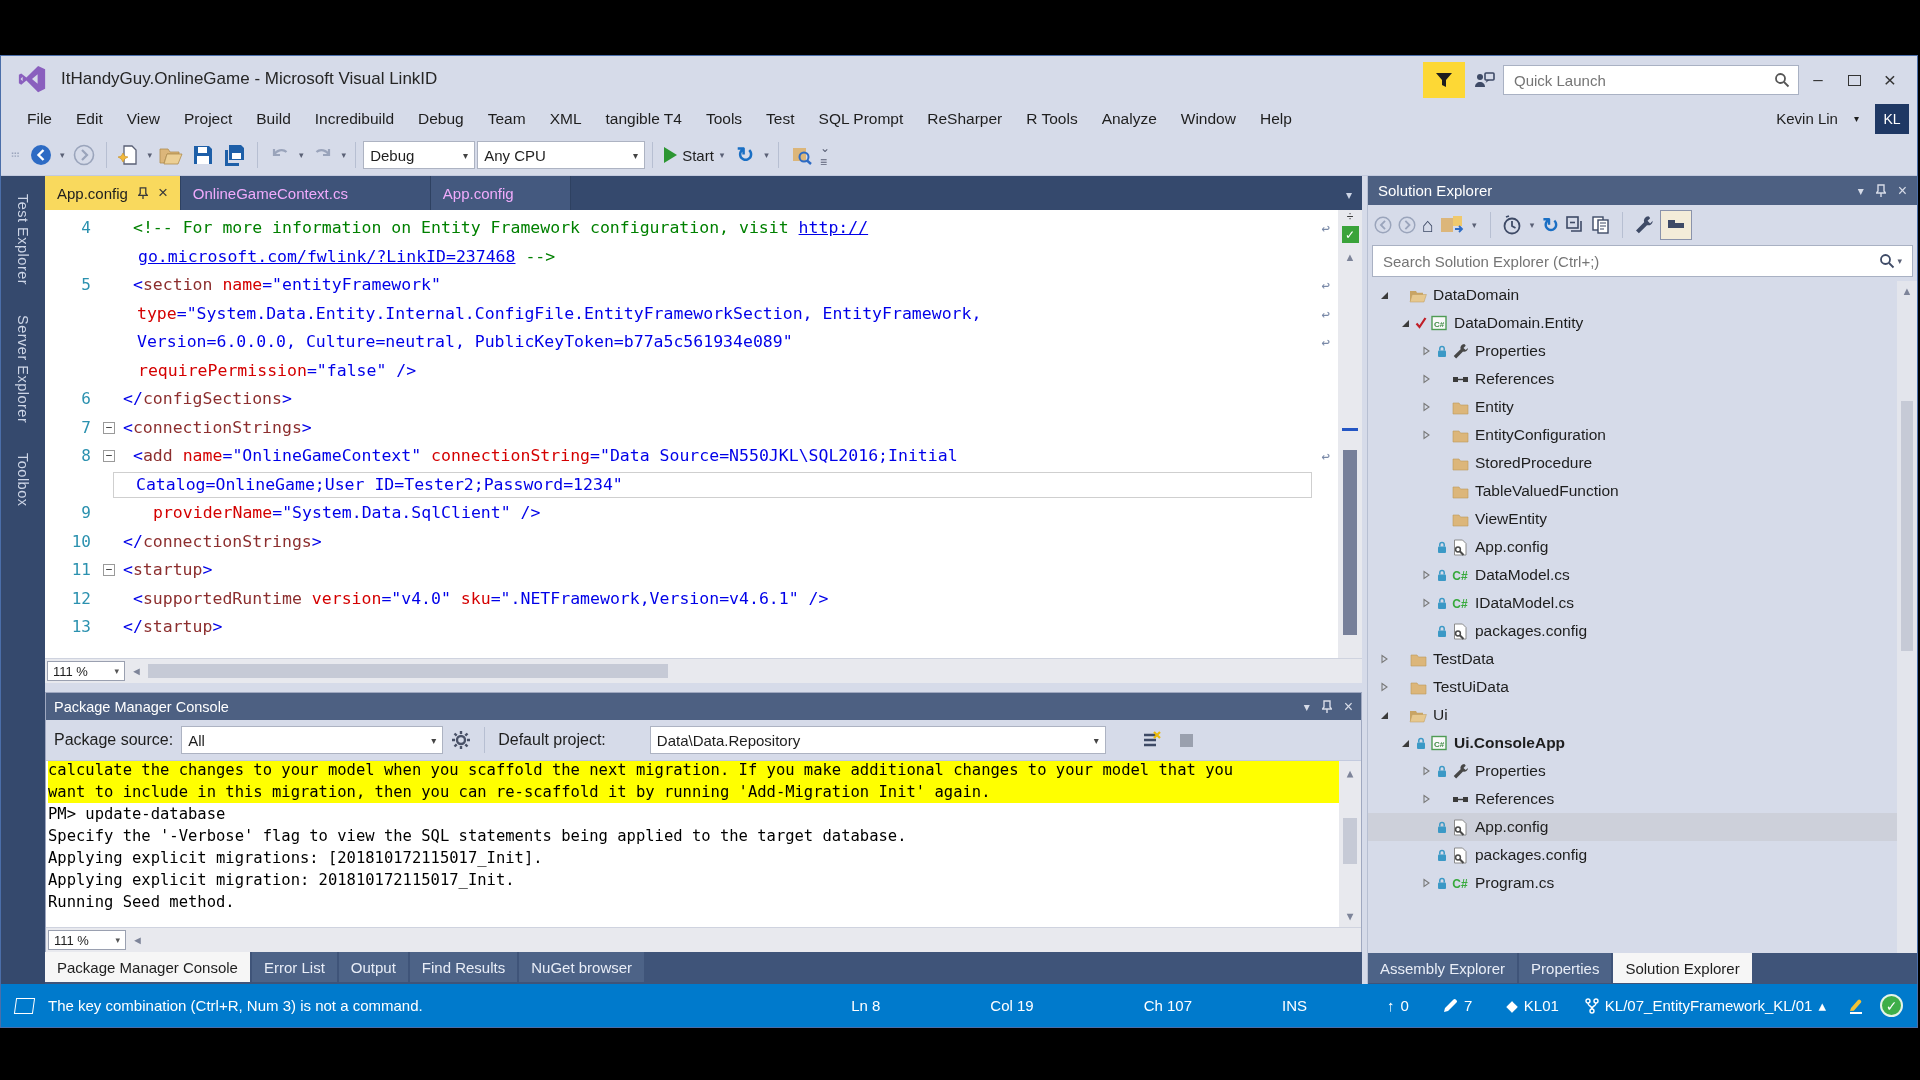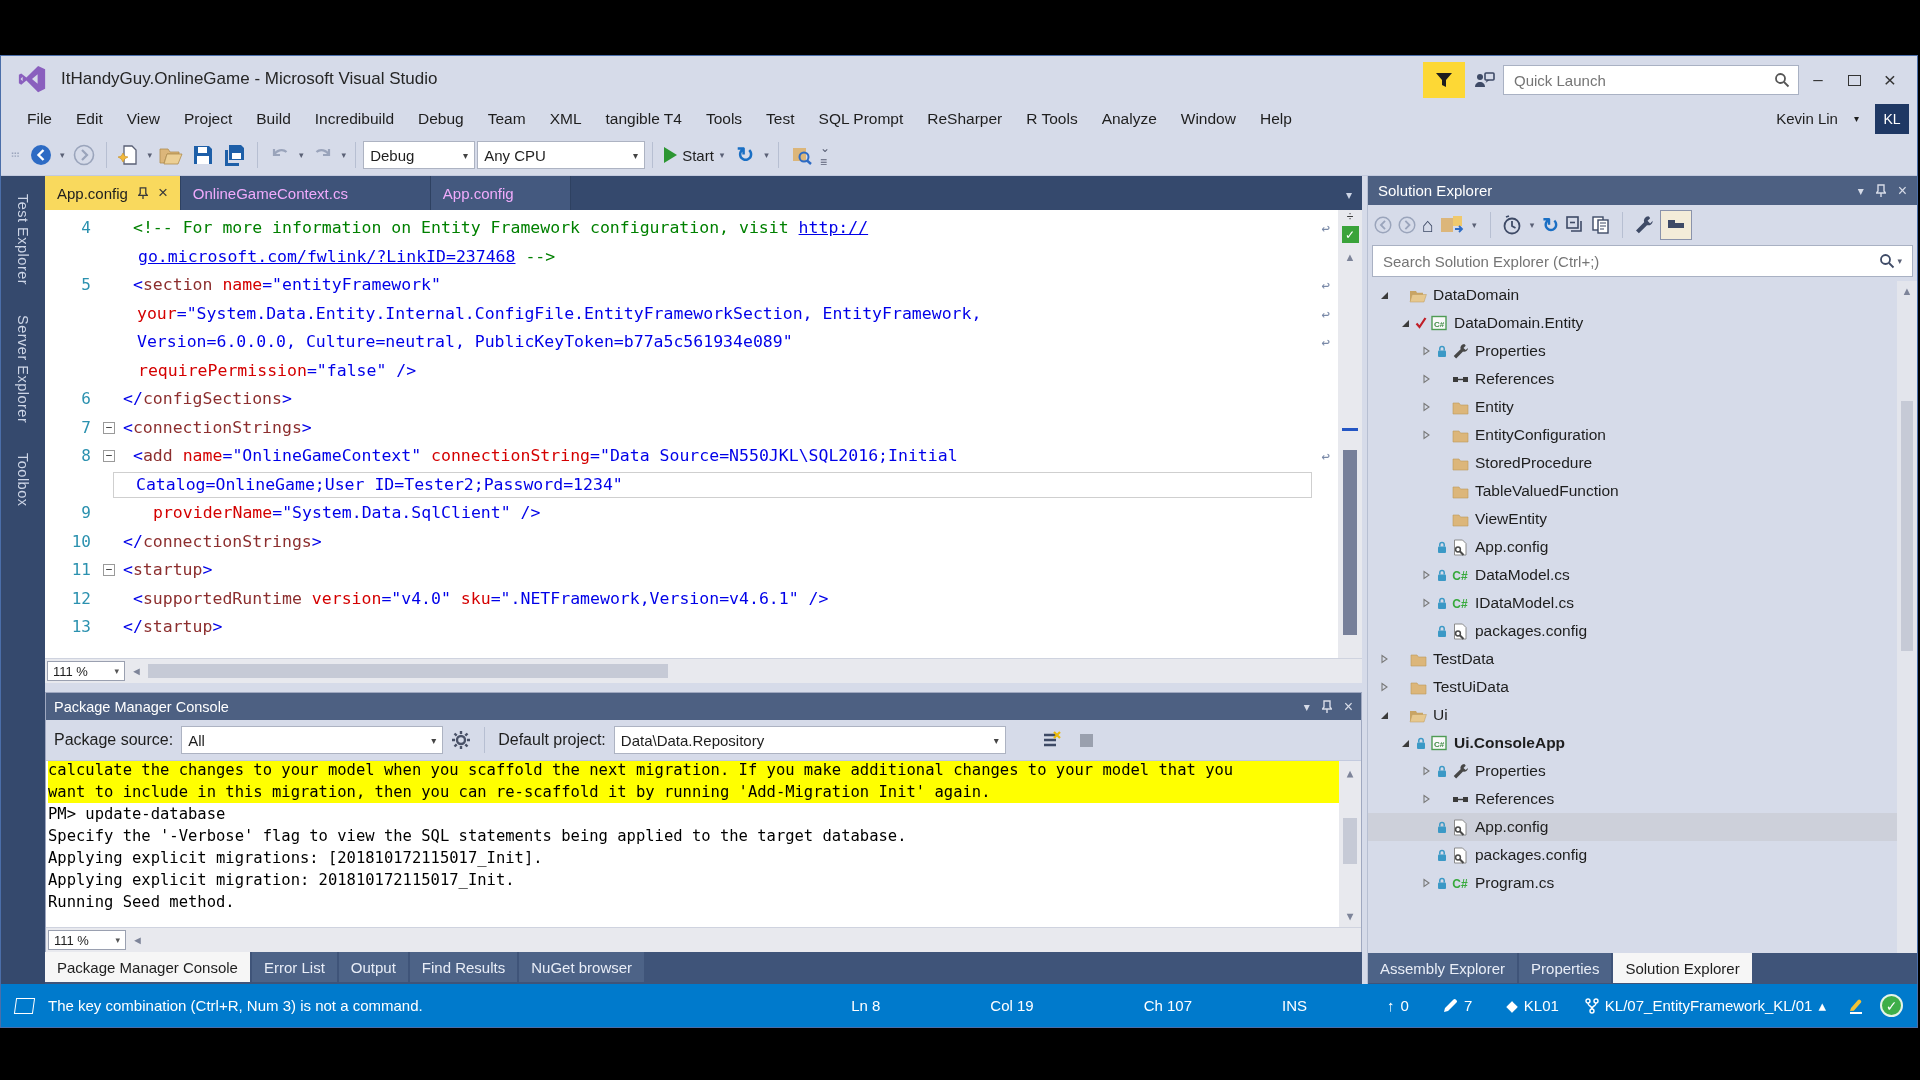--- a/index.html
+++ b/index.html
@@ -122,21 +122,21 @@
 </style>
 </head>
 <body>
 
 <div class="vs-window">
 
   <div class="titlebar">
     <svg class="vslogo" viewBox="0 0 32 32">
       <path fill="#8a5fbe" d="M22.5 2 10 14.5 4.5 10 2 11.5v9L4.5 22l5.5-4.5L22.5 30 30 26.5v-21L22.5 2zM6 18.5 3.8 16 6 13.5v5zM22 21l-6-5 6-5v10z"></path>
     </svg>
-    <span class="title-text">ItHandyGuy.OnlineGame - Microsoft Visual Studio</span>
+    <span class="title-text">ItHandyGuy.OnlineGame - Microsoft Visual LinkID</span>
     <div class="title-right">
       <span class="funnel-btn">
         <svg width="18" height="18" viewBox="0 0 18 18">
             <path fill="#1e1e1e" d="M1 2h16l-6 7v7l-4-2V9L1 2z"></path>
           </svg>
       </span>
       <span class="feedback-btn">
         <svg width="22" height="20" viewBox="0 0 22 20">
             <circle cx="7" cy="7" r="3" fill="#3e4a66"></circle>
             <path d="M2 17c0-3 2.2-5 5-5s5 2 5 5z" fill="#3e4a66"></path>
@@ -283,21 +283,21 @@
             </span>
           </span>
         <span class="strip-dd">▾</span>
       </div>
 
       <div class="code-wrap">
         <div class="code-scroll" id="code-lines">
             <div class="code-row"><span class="ln">4</span><span class="fold"></span><span class="code-text" style="padding-left: 10px;"><span class="cm">&lt;!-- For more information on Entity Framework configuration, visit </span><span class="lk">http://</span></span><span class="wrapmark">↩</span></div>
             <div class="code-row"><span class="ln"></span><span class="fold"></span><span class="code-text" style="padding-left: 15px;"><span class="lk">go.microsoft.com/fwlink/?LinkID=237468</span><span class="cm"> --&gt;</span></span></div>
             <div class="code-row"><span class="ln">5</span><span class="fold"></span><span class="code-text" style="padding-left: 10px;"><span class="d">&lt;</span><span class="el">section</span><span> </span><span class="at">name</span><span class="d">=</span><span class="v">"entityFramework"</span></span><span class="wrapmark">↩</span></div>
-            <div class="code-row"><span class="ln"></span><span class="fold"></span><span class="code-text" style="padding-left: 14px;"><span class="at">your</span><span class="d">=</span><span class="v">"System.Data.Entity.Internal.ConfigFile.EntityFrameworkSection, EntityFramework,</span></span><span class="wrapmark">↩</span></div>
+            <div class="code-row"><span class="ln"></span><span class="fold"></span><span class="code-text" style="padding-left: 14px;"><span class="at">type</span><span class="d">=</span><span class="v">"System.Data.Entity.Internal.ConfigFile.EntityFrameworkSection, EntityFramework,</span></span><span class="wrapmark">↩</span></div>
             <div class="code-row"><span class="ln"></span><span class="fold"></span><span class="code-text" style="padding-left: 14px;"><span class="v">Version=6.0.0.0, Culture=neutral, PublicKeyToken=b77a5c561934e089"</span></span><span class="wrapmark">↩</span></div>
             <div class="code-row"><span class="ln"></span><span class="fold"></span><span class="code-text" style="padding-left: 15px;"><span class="at">requirePermission</span><span class="d">=</span><span class="v">"false"</span><span class="d"> /&gt;</span></span></div>
             <div class="code-row"><span class="ln">6</span><span class="fold"></span><span class="code-text" style="padding-left: 0px;"><span class="d">&lt;/</span><span class="el">configSections</span><span class="d">&gt;</span></span></div>
             <div class="code-row"><span class="ln">7</span><span class="fold"><span class="foldbox">−</span></span><span class="code-text" style="padding-left: 0px;"><span class="d">&lt;</span><span class="el">connectionStrings</span><span class="d">&gt;</span></span></div>
             <div class="code-row"><span class="ln">8</span><span class="fold"><span class="foldbox">−</span></span><span class="code-text" style="padding-left: 10px;"><span class="d">&lt;</span><span class="el">add</span><span> </span><span class="at">name</span><span class="d">=</span><span class="v">"OnlineGameContext"</span><span> </span><span class="at">connectionString</span><span class="d">=</span><span class="v">"Data Source=N550JKL\SQL2016;Initial</span></span><span class="wrapmark">↩</span></div>
             <div class="code-row current"><span class="ln"></span><span class="fold"></span><span class="code-text" style="padding-left: 13px;"><span class="v">Catalog=OnlineGame;User ID=Tester2;Password=1234"</span></span><span class="code-text-box"></span></div>
             <div class="code-row"><span class="ln">9</span><span class="fold"></span><span class="code-text" style="padding-left: 30px;"><span class="at">providerName</span><span class="d">=</span><span class="v">"System.Data.SqlClient"</span><span class="d"> /&gt;</span></span></div>
             <div class="code-row"><span class="ln">10</span><span class="fold"></span><span class="code-text" style="padding-left: 0px;"><span class="d">&lt;/</span><span class="el">connectionStrings</span><span class="d">&gt;</span></span></div>
             <div class="code-row"><span class="ln">11</span><span class="fold"><span class="foldbox">−</span></span><span class="code-text" style="padding-left: 0px;"><span class="d">&lt;</span><span class="el">startup</span><span class="d">&gt;</span></span></div>
             <div class="code-row"><span class="ln">12</span><span class="fold"></span><span class="code-text" style="padding-left: 10px;"><span class="d">&lt;</span><span class="el">supportedRuntime</span><span> </span><span class="at">version</span><span class="d">=</span><span class="v">"v4.0"</span><span> </span><span class="at">sku</span><span class="d">=</span><span class="v">".NETFramework,Version=v4.6.1"</span><span class="d"> /&gt;</span></span></div>
@@ -348,21 +348,21 @@
           <span>
             <svg width="20" height="20" viewBox="0 0 20 20">
                 <circle cx="10" cy="10" r="4" fill="none" stroke="#4a5268" stroke-width="2.4"></circle>
                 <g stroke="#4a5268" stroke-width="2.4">
                   <path d="M10 1v3M10 16v3M1 10h3M16 10h3M3.5 3.5l2.2 2.2M14.3 14.3l2.2 2.2M16.5 3.5l-2.2 2.2M5.7 14.3l-2.2 2.2"></path>
                 </g>
               </svg>
           </span>
           <span class="tsep"></span>
           <span class="pmc-label">Default project:</span>
-          <span class="combo" style="width:392px;">
+          <span class="combo" style="width:456px;margin-left:36px;">
             <span>Data\Data.Repository</span>
               <span class="dd">▾</span>
           </span>
           <span style="margin-left:28px;">
             <svg width="20" height="18" viewBox="0 0 20 18">
                 <g stroke="#3e4a66" stroke-width="2.6">
                   <path d="M2 4h12M2 9h12M2 14h12"></path>
                 </g>
                 <path d="M12 1l6 6M18 1l-6 6" stroke="#e8b90c" stroke-width="2.2"></path>
               </svg>

